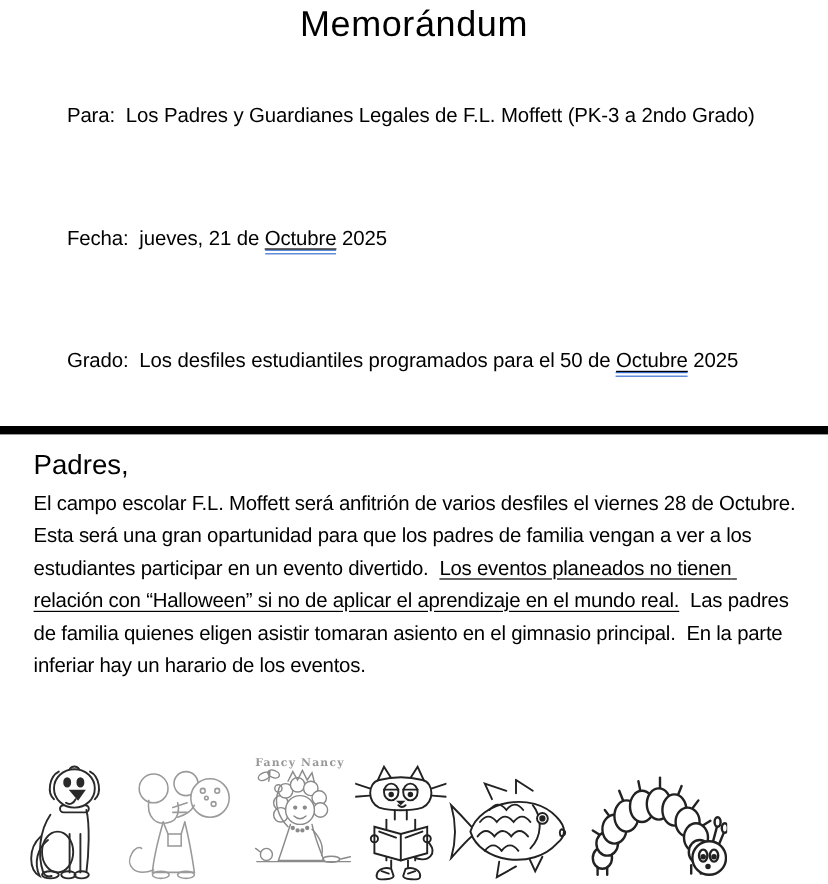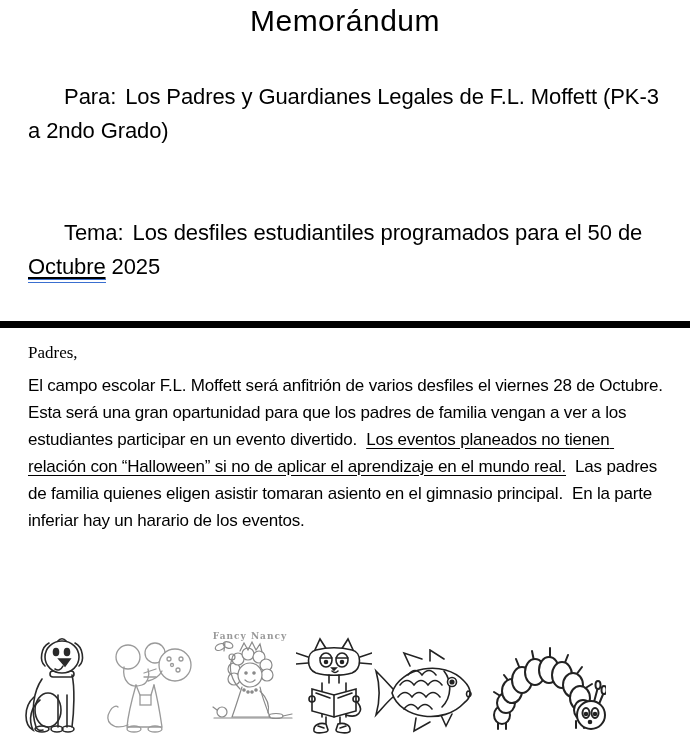--- a/index.html
+++ b/index.html
@@ -8,25 +8,25 @@
   body {
     width:690px; height:737px; overflow:hidden; background:#ffffff; color:#000;
     font-family:"Liberation Sans", sans-serif;
   }
   .page { width:690px; height:737px; display:flex; flex-direction:column;border-radius:18px; }
   .title {
     font-size:30px; font-weight:normal; text-align:center;
     margin:4px 0 0 0; letter-spacing:0.5px;
   }
   .hdr { padding:0 26px 0 28px; margin-top:8px; }
-  .hrow { font-size:22px; line-height:34px; white-space:pre-wrap; letter-spacing:-0.1px; }
+  .hrow { font-size:17px; line-height:34px; white-space:pre-wrap; letter-spacing:-0.1px; }
   .hlabel { margin-right:9px; }
   .divider { height:7px; background:#000; margin-top:3px; flex:none; }
   .content { padding:0 24px 0 28px; flex:1 1 auto; overflow:hidden; }
-  .salutation { font-size:17px; margin:14px 0 0 0; line-height:22px;font-family:Liberation Serif, serif; }
+  .salutation { font-size:23px; margin:14px 0 0 0; line-height:22px; }
   .para {
     font-size:17px; line-height:27px; margin:8px 0 0 0;
     white-space:pre-wrap; width:642px; letter-spacing:-0.2px;
   }
   .u { text-decoration:underline; text-underline-offset:3px; }
   .hl { border-bottom:4px double var(--blue); padding-bottom:0px; }
   .images-row {
     margin-top:auto; flex:none; height:104px;
     display:flex; align-items:flex-end; justify-content:flex-start;
     padding:0 8px 0 20px;
@@ -44,21 +44,24 @@
 
 <div class="page">
 
   <h1 class="title">Memorándum</h1>
 
   <div class="hdr">
     <div class="hrow">
       <span class="hlabel">Para:</span><span>Los Padres y Guardianes Legales de F.L. Moffett (PK-3 a 2ndo Grado)</span>
     </div>
     <div class="hrow">
-      <span class="hlabel">Tema:</span><span>Los desfiles estudiantiles programados para el 50 de </span><span class="u hl">Octubre</span><span> 2025</span>
+      <span class="hlabel">Fecha:</span><span>jueves, 21 de </span><span class="u hl">Octubre</span><span> 2025</span>
+    </div>
+    <div class="hrow">
+      <span class="hlabel">Grado:</span><span>Los desfiles estudiantiles programados para el 50 de </span><span class="u hl">Octubre</span><span> 2025</span>
     </div>
   </div>
 
   <div class="divider"></div>
 
   <div class="content">
     <p class="salutation">Padres,</p>
 
     <p class="para"><span>El campo escolar F.L. Moffett será anfitrión de varios desfiles el viernes 28 de Octubre.  Esta será una gran opartunidad para que los padres de familia vengan a ver a los estudiantes participar en un evento divertido.  </span><span class="u">Los eventos planeados no tienen relación con “Halloween” si no de aplicar el aprendizaje en el mundo real.</span><span>  Las padres de familia quienes eligen asistir tomaran asiento en el gimnasio principal.  En la parte inferiar hay un harario de los eventos.  </span></p>
 

